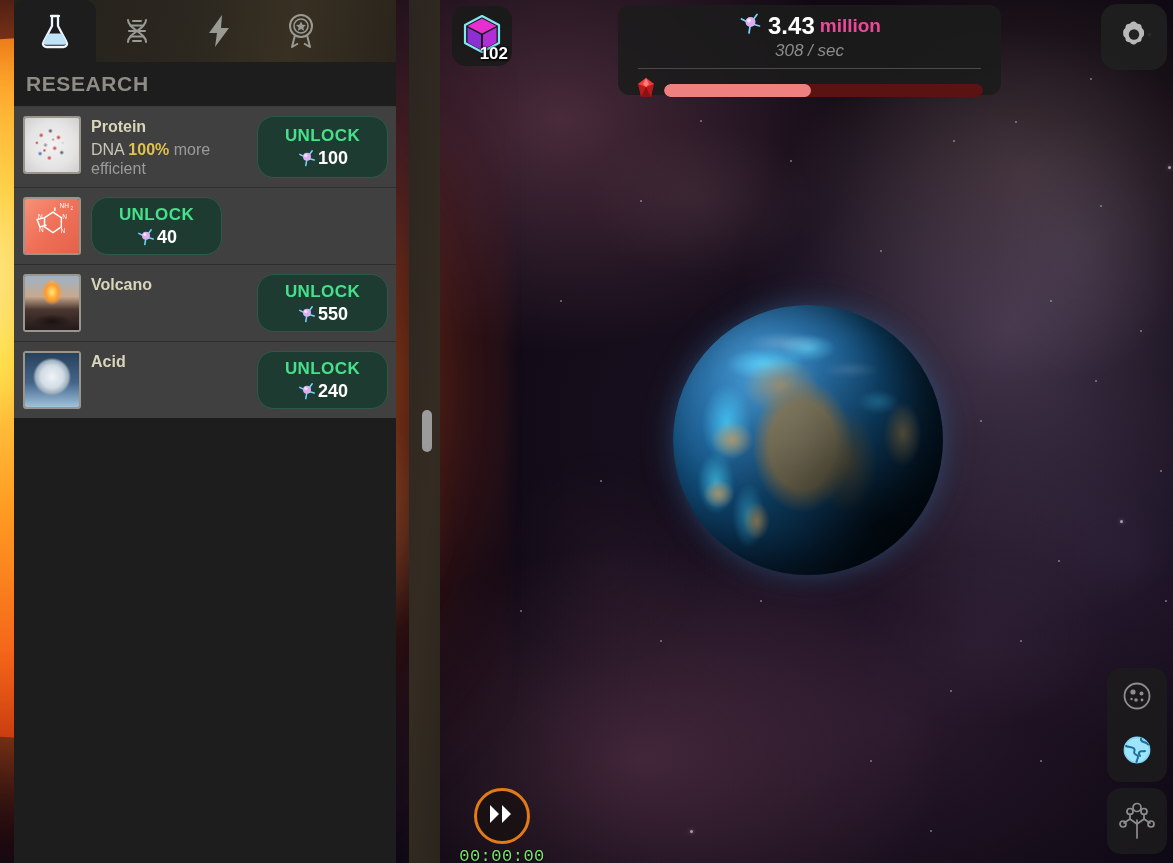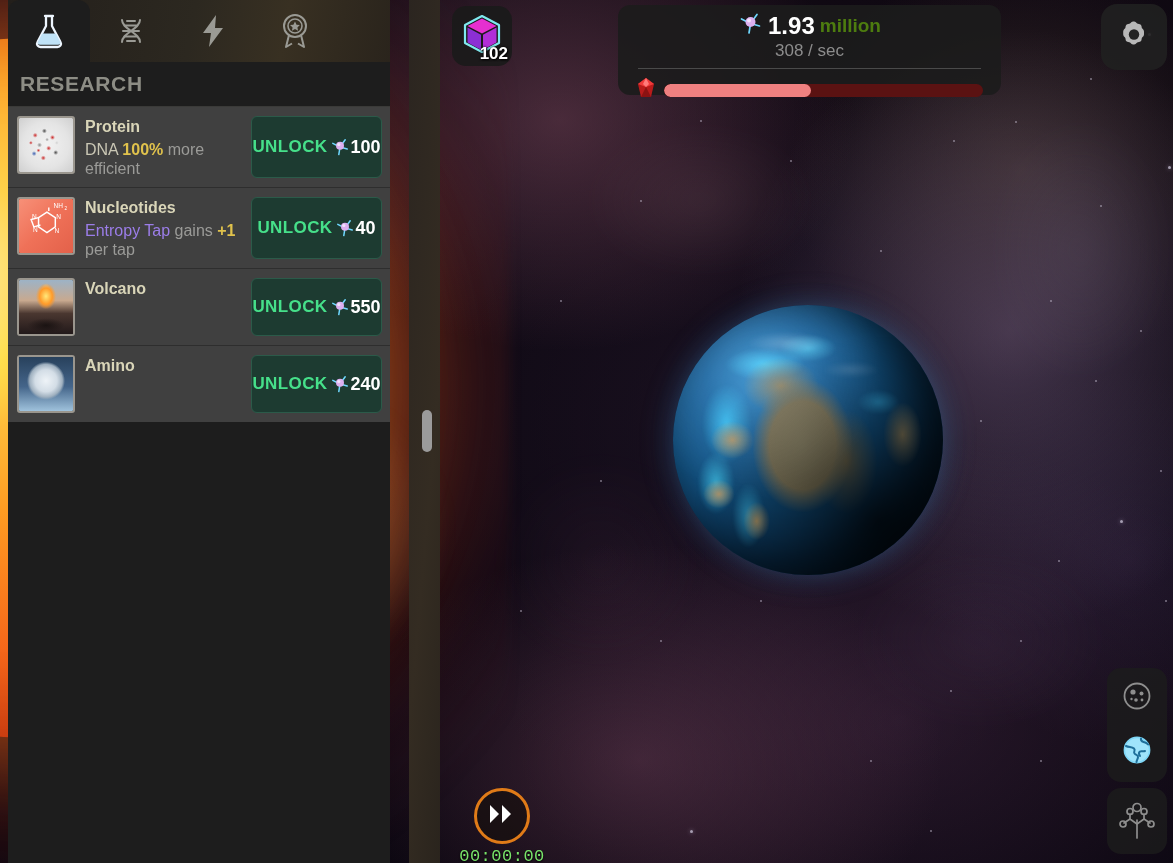--- a/index.html
+++ b/index.html
@@ -116,21 +116,21 @@
   }
   .p-shade{
     position:absolute; inset:0; border-radius:50%;
     background:
       radial-gradient(circle at 30% 24%, rgba(255,255,255,.12), transparent 46%),
       radial-gradient(circle at 76% 80%, rgba(0,0,0,.72), transparent 62%);
   }
 
   
   .sidebar{
-    position:absolute; left:8px; top:0; width:382px; height:863px;
+    position:absolute; left:14px; top:0; width:382px; height:863px;
     background:#1d1d1d; z-index:20;
   }
   .tabbar{ position:relative; height:62px; display:flex; }
   .tabbar-bg{
     position:absolute; inset:0;
     background:linear-gradient(100deg,#231f1b 0%,#2c2820 48%,#383022 72%,#2a241c 100%);
   }
   .tab{
     position:relative; width:82px; height:62px;
     display:flex; align-items:center; justify-content:center;
@@ -167,22 +167,22 @@
     color:#d9d5b8; font-size:16px; font-weight:bold; line-height:20px;
     margin-bottom:3px;
   }
   .rdesc{ font-size:16px; line-height:19px; color:#9b9b98; }
   .rdesc .hl-y{ color:#e0c24c; font-weight:bold; }
   .rdesc .hl-p{ color:#9b7de8; }
   .rdesc .hl-w{ color:#c9c6b4; }
   .rdesc .hl-g{ color:#9b9b98; }
   .unlock{
     flex:0 0 131px; width:131px; align-self:stretch; min-height:58px;
-    background:#1d3b31; border:1px solid #2b5a49; border-radius:6px;
-    display:flex; align-items:center; justify-content:center;
+    background:#1d3b31; border:1px solid #2b5a49; border-radius:17px;
+    display:flex; flex-direction:column; align-items:center; justify-content:center;
     gap:2px; cursor:pointer;
   }
   .unlock .ul{ color:#46e08a; font-size:17px; font-weight:bold; letter-spacing:.4px; }
   .unlock .pr{
     display:flex; align-items:center; gap:1px;
     color:#ffffff; font-size:18px; font-weight:600;
   }
   .sidebar-edge{
     position:absolute; left:409px; top:0; width:31px; height:863px;
     background:linear-gradient(95deg,#2b2520 0%,#342c22 60%,#2a241d 100%);
@@ -207,23 +207,23 @@
   .stat-panel{
     position:absolute; left:618px; top:5px; width:383px; height:90px;
     border-radius:12px; background:rgba(28,28,28,.9); z-index:15;
     padding:7px 18px 0;
   }
   .stat-main{
     display:flex; align-items:center; justify-content:center; gap:5px;
     height:27px;
   }
   .stat-main .num{ color:#fff; font-size:24px; font-weight:bold; }
-  .stat-main .unit{ color:#4d7c0f; font-size:19px; font-weight:bold; }
+  .stat-main .unit{ color:#ec4899; font-size:19px; font-weight:bold; }
   .stat-rate{
-    text-align:center; color:#8c8c8c; font-size:17px; margin-top:2px;
+    text-align:center; color:#8c8c8c; font-size:17px; margin-top:2px;font-style:italic;
   }
   .stat-sep{ height:1px; background:#4a4a4a; margin:7px 2px 0; }
   .bar-row{ display:flex; align-items:center; gap:8px; margin-top:8px; }
   .bar-track{
     flex:1 1 auto; height:13px; border-radius:7px; background:#5b1212; overflow:hidden;
   }
   .bar-fill{ height:100%; border-radius:7px; background:#ef8080; }
 
   .gear-btn{
     position:absolute; right:6px; top:4px; width:66px; height:66px;
@@ -410,24 +410,20 @@
     <text x="37" y="10">NH</text>
                   <text x="49" y="12" font-size="5">2</text>
     <text x="14" y="22">N</text>
                   <text x="40" y="22">N</text>
     <text x="15" y="35">N</text>
                   <text x="38" y="37">N</text>
   </g>
   <path d="M32 13l0-4" stroke="#ffffff" stroke-width="1.5"></path>
 </svg></div>
           </div>
-          <div class="rowmid">
-            <div class="rname">Nucleotides</div>
-            <div class="rdesc"><span class="hl-p">Entropy Tap</span><span class="hl-g"> gains </span><span class="hl-y">+1</span><span class="hl-g"> per tap</span></div>
-          </div>
           <div class="unlock">
             <div class="ul">UNLOCK</div>
             <div class="pr">
               <span>
                 <svg width="20" height="20" viewBox="0 0 25 25" style="display:block">
         <g stroke="#6fd8ff" stroke-width="1.9" stroke-linecap="round">
           <path d="M12.5 12.5 3.5 8"></path>
                     <path d="M12.5 12.5 19 3.5"></path>
           <path d="M12.5 12.5 11 22"></path>
                     <path d="M12.5 12.5 21.5 15"></path>
@@ -468,21 +464,21 @@
             </div>
           </div>
         </div>
         <div class="row">
           <div class="thumb">
             <div class="tin" style="background:
       linear-gradient(180deg,#28415c 0%,#44658a 55%,#9fc2dc 100%);"></div>
             <div class="tin" style="background: radial-gradient(19px at 50% 44%, rgb(238, 243, 247) 0%, rgb(211, 221, 230) 58%, rgb(159, 176, 191) 86%, rgba(140, 155, 170, 0) 100%), radial-gradient(3px at 44% 36%, rgba(150, 165, 180, 0.8) 0%, transparent 70%), radial-gradient(2px at 57% 48%, rgba(150, 165, 180, 0.75) 0%, transparent 70%), radial-gradient(2px at 48% 56%, rgba(150, 165, 180, 0.7) 0%, transparent 70%);"></div>
           </div>
           <div class="rowmid">
-            <div class="rname">Amino</div>
+            <div class="rname">Acid</div>
           </div>
           <div class="unlock">
             <div class="ul">UNLOCK</div>
             <div class="pr">
               <span>
                 <svg width="20" height="20" viewBox="0 0 25 25" style="display:block">
         <g stroke="#6fd8ff" stroke-width="1.9" stroke-linecap="round">
           <path d="M12.5 12.5 3.5 8"></path>
                     <path d="M12.5 12.5 19 3.5"></path>
           <path d="M12.5 12.5 11 22"></path>
@@ -521,21 +517,21 @@
           <g stroke="#6fd8ff" stroke-width="1.7" stroke-linecap="round">
             <path d="M12.5 12.5 3.5 8"></path>
               <path d="M12.5 12.5 19 3.5"></path>
             <path d="M12.5 12.5 11 22"></path>
               <path d="M12.5 12.5 21.5 15"></path>
           </g>
           <circle cx="12.5" cy="11" r="5" fill="#dcb0f0"></circle>
           <circle cx="11" cy="9.4" r="2" fill="#f3e2fb"></circle>
         </svg>
       </span>
-      <span class="num">1.93</span>
+      <span class="num">3.43</span>
       <span class="unit">million</span>
     </div>
     <div class="stat-rate">308 / sec</div>
     <div class="stat-sep"></div>
     <div class="bar-row">
       <span>
         <svg width="20" height="22" viewBox="0 0 20 22">
           <path d="M10 1 18 7l-3 13H5L2 7z" fill="#b91b1b"></path>
           <path d="M10 1 18 7l-8 3L2 7z" fill="#ef3b3b"></path>
           <path d="M10 10 15 20H5z" fill="#8c1212"></path>

